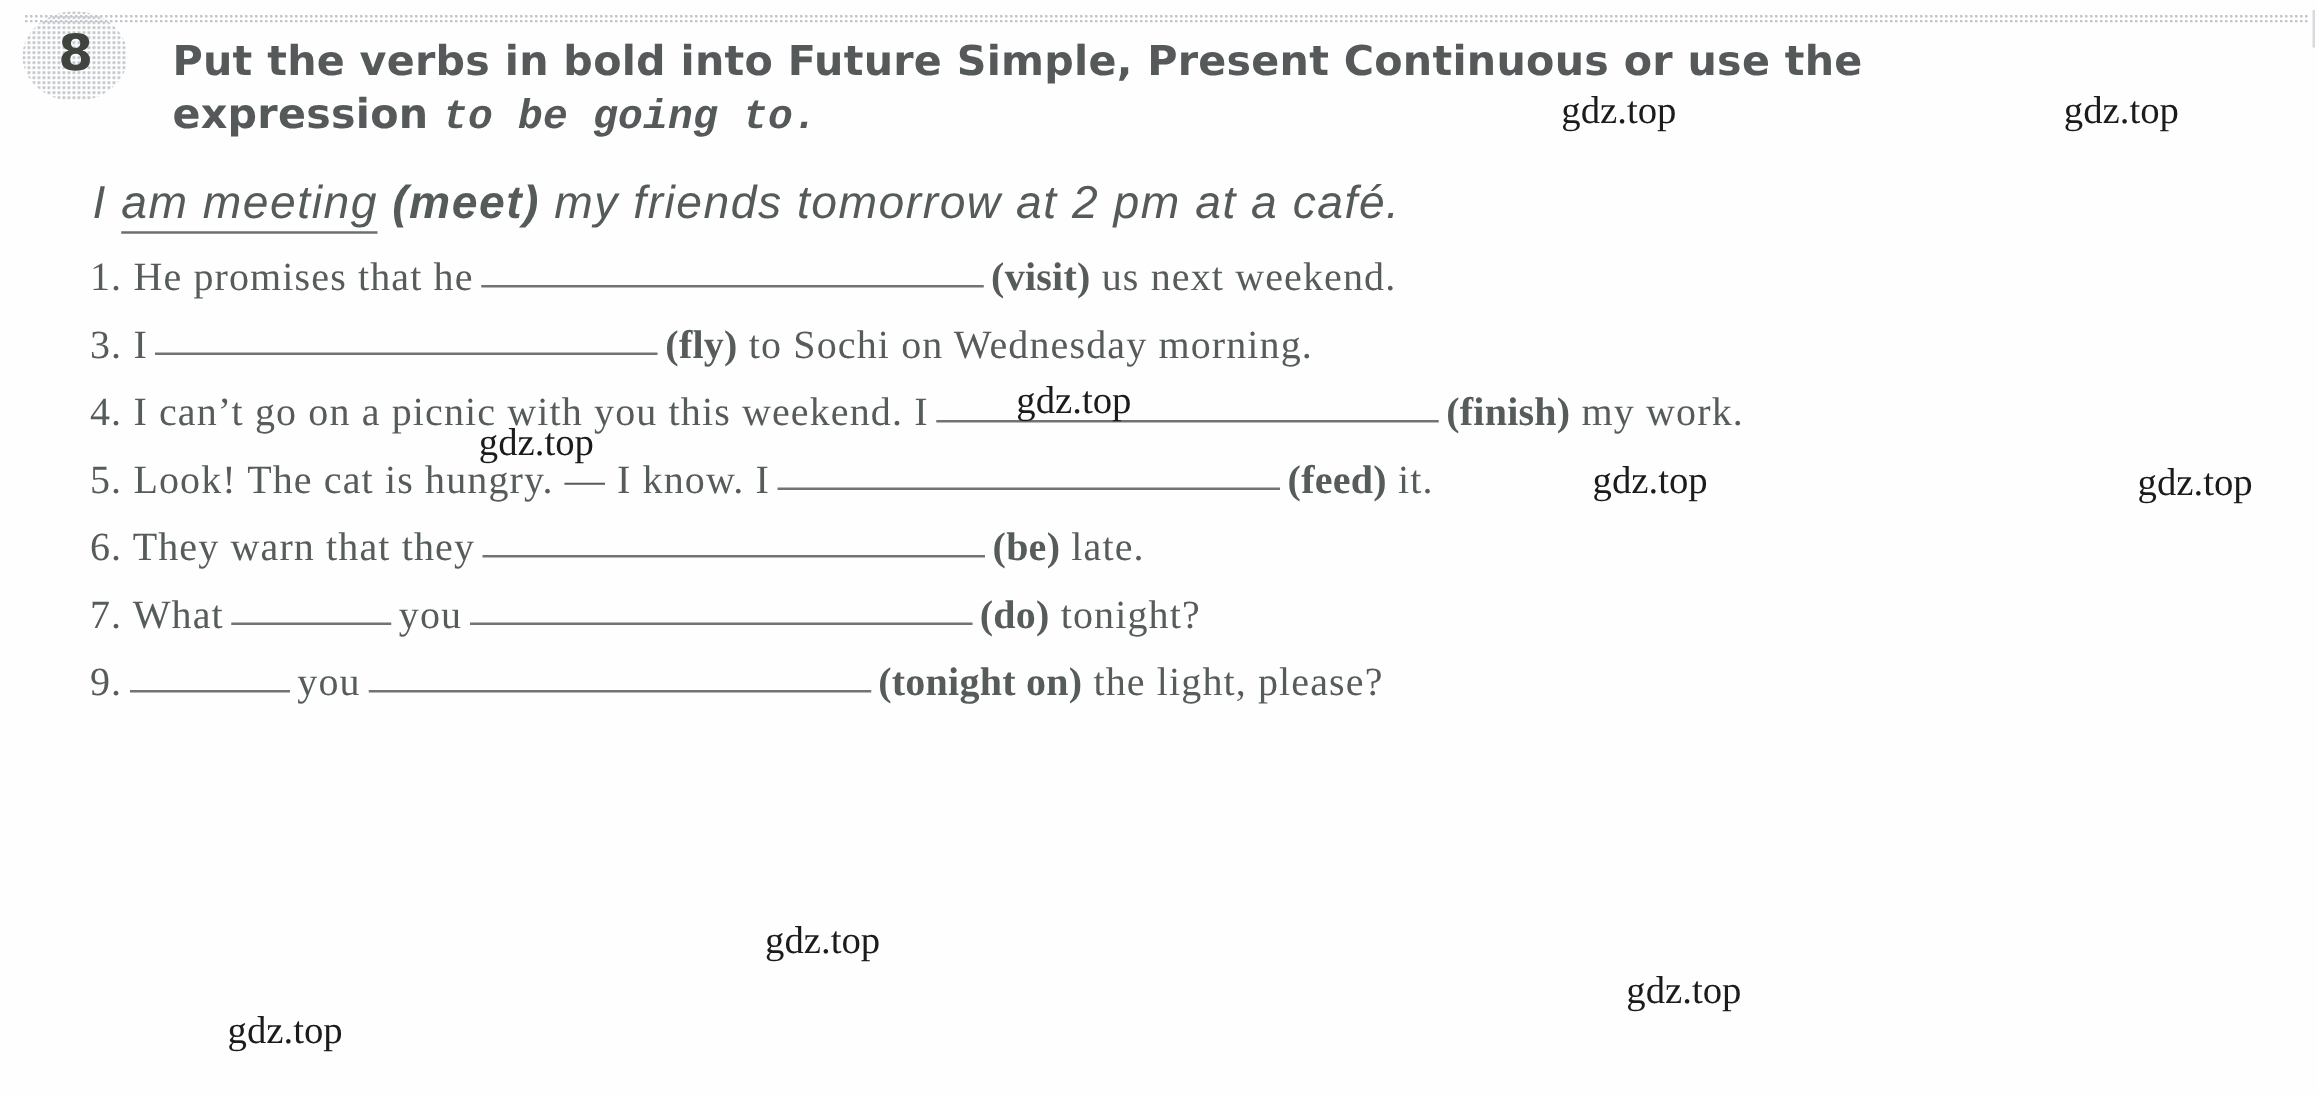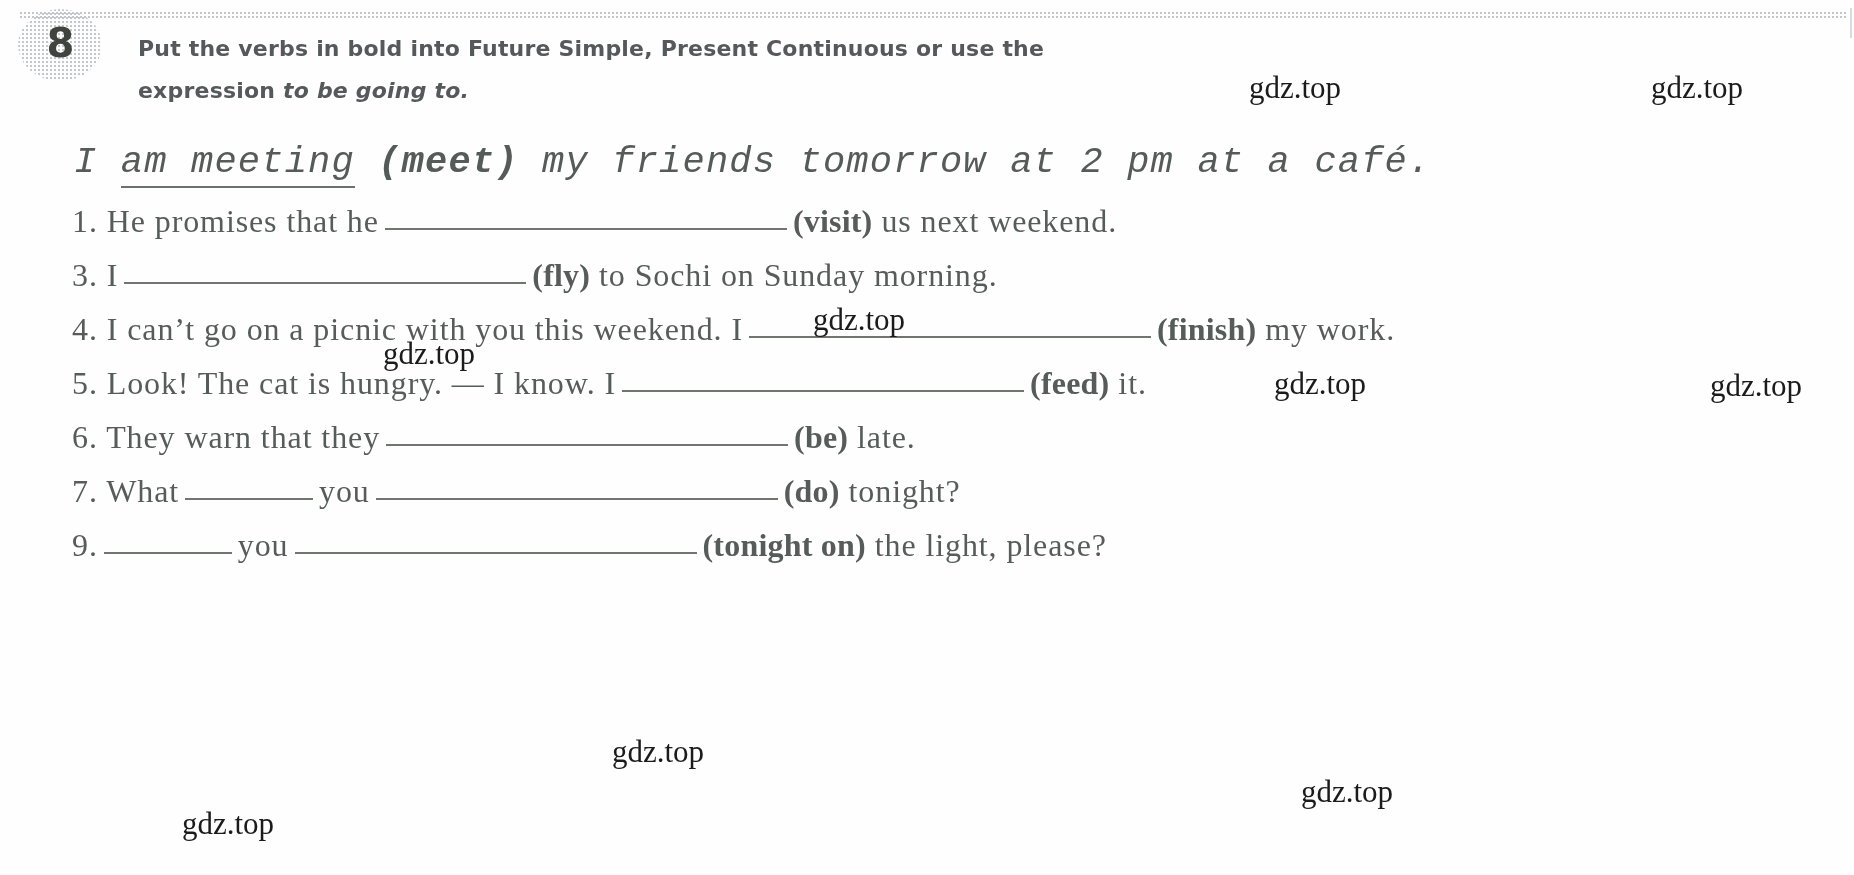--- a/index.html
+++ b/index.html
@@ -73,43 +73,44 @@
   }
 
   
   .instruction {
     position: absolute;
     left: 138px;
     top: 28px;
     width: 1706px;
     font-family: "DejaVu Sans", "Liberation Sans", sans-serif;
     font-weight: 700;
-    font-size: 22px;
+    font-size: 33px;
     line-height: 42px;
     color: #55595a;
     letter-spacing: .2px;
   }
   .instruction .line1 {
     display: flex;
     justify-content: space-between;
     white-space: nowrap;
   }
   .instruction .line2 {
     white-space: nowrap;
   }
   .instruction em {
     font-style: italic;
+    font-family: Liberation Mono, monospace;
   }
 
   
   .example {
     position: absolute;
     left: 74px;
     top: 140px;
-    font-family: Liberation Mono, monospace;
+    font-family: Liberation Sans, sans-serif;
     font-style: italic;
     font-size: 37px;
     line-height: 44px;
     color: #555b58;
     white-space: nowrap;
     letter-spacing: 1.2px;
   }
   .example .answer {
     border-bottom: 2px solid #6b706d;
     padding-bottom: 3px;
@@ -198,21 +199,21 @@
     <div class="item">
       <span>1.</span>
       <span>He promises that he</span><span class="blank b-lg"></span><span class="cue">(visit)</span>
       <span>us next weekend.</span>
     </div>
 
 
     <div class="item">
       <span>3.</span>
       <span>I</span><span class="blank b-lg"></span><span class="cue">(fly)</span>
-      <span>to Sochi on Sunday morning.</span>
+      <span>to Sochi on Wednesday morning.</span>
     </div>
 
     <div class="item">
       <span>4.</span>
       <span>I can’t go on a picnic with you this weekend. I</span><span class="blank b-lg"></span><span class="cue">(finish)</span>
       <span>my work.</span>
     </div>
 
     <div class="item">
       <span>5.</span>

